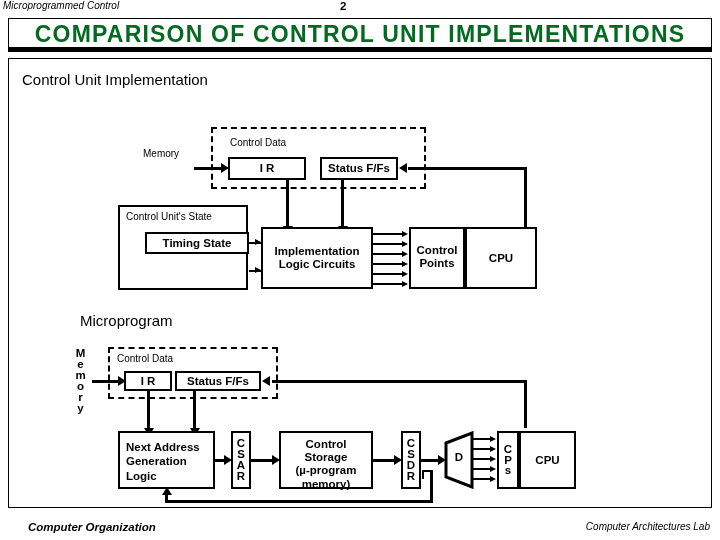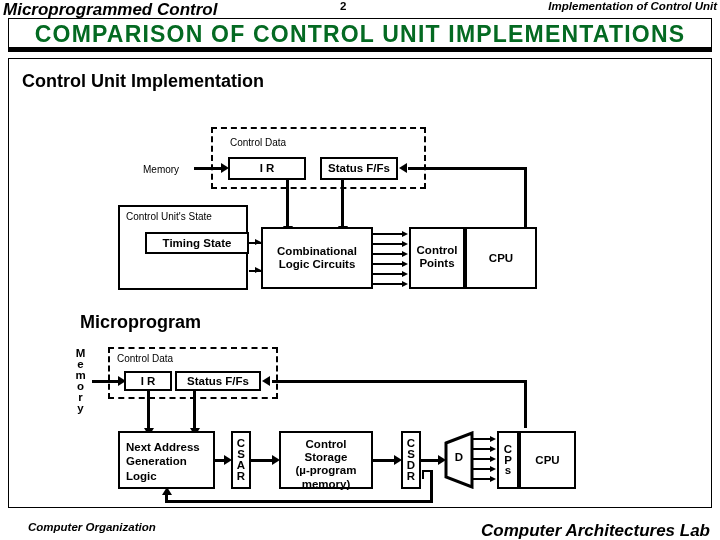--- a/index.html
+++ b/index.html
@@ -5,21 +5,21 @@
   html,body{margin:0;padding:0;}
   body{
     width:720px;height:540px;background:#ffffff;
     font-family:"Liberation Sans", sans-serif;
     color:#000;overflow:hidden;position:relative;
   }
   .slide{position:absolute;left:0;top:0;width:720px;height:540px;}
 
   
   .hdr{position:absolute;left:0;top:0;width:720px;height:17px;}
-  .hdr-left{position:absolute;left:3px;top:0px;font-size:17px;font-weight:bold;font-style:italic;white-space:nowrap;}
+  .hdr-left{position:absolute;left:3px;top:0px;font-size:10px;font-weight:normal;font-style:italic;white-space:nowrap;}
   .hdr-mid{position:absolute;left:340px;top:0px;font-size:11.5px;font-weight:bold;white-space:nowrap;}
   .hdr-right{position:absolute;right:3px;top:0px;font-size:11.5px;font-weight:bold;font-style:italic;white-space:nowrap;}
 
   
   .title-box{
     position:absolute;left:8px;top:18px;width:704px;height:34px;
     border:1px solid #000;border-bottom:5px solid #000;
     box-sizing:border-box;background:#fff;
   }
   .title-text{
@@ -28,21 +28,21 @@
     white-space:nowrap;
   }
 
   
   .content{
     position:absolute;left:8px;top:58px;width:704px;height:450px;
     border:1px solid #000;box-sizing:border-box;background:#fff;
   }
 
   
-  .h1{position:absolute;font-size:18px;font-weight:bold;white-space:nowrap;}
+  .h1{position:absolute;font-size:15px;font-weight:normal;white-space:nowrap;}
   .h2{position:absolute;font-size:14.5px;font-weight:bold;white-space:nowrap;}
 
   
   .box{
     position:absolute;box-sizing:border-box;border:2px solid #000;background:#fff;
     display:flex;align-items:center;justify-content:center;text-align:center;
     font-size:11.5px;font-weight:bold;line-height:1.05;
   }
   .dash{
     position:absolute;box-sizing:border-box;background:transparent;
@@ -60,45 +60,44 @@
   .vl2{position:absolute;width:2px;background:#000;}
   
   .ar-r{position:absolute;width:0;height:0;border-top:5px solid transparent;border-bottom:5px solid transparent;border-left:8px solid #000;}
   .ar-l{position:absolute;width:0;height:0;border-top:5px solid transparent;border-bottom:5px solid transparent;border-right:8px solid #000;}
   .ar-d{position:absolute;width:0;height:0;border-left:5px solid transparent;border-right:5px solid transparent;border-top:8px solid #000;}
   .ar-u{position:absolute;width:0;height:0;border-left:5px solid transparent;border-right:5px solid transparent;border-bottom:8px solid #000;}
   .ar-r-s{position:absolute;width:0;height:0;border-top:3.5px solid transparent;border-bottom:3.5px solid transparent;border-left:6px solid #000;}
 
   
   .ft-left{position:absolute;left:28px;top:521px;font-size:11.5px;font-weight:bold;font-style:italic;white-space:nowrap;}
-  .ft-right{position:absolute;right:10px;top:521px;font-size:17px;font-weight:bold;font-style:italic;white-space:nowrap;}
+  .ft-right{position:absolute;right:10px;top:521px;font-size:10px;font-weight:normal;font-style:italic;white-space:nowrap;}
 </style>
 </head>
 <body>
 
 <div class="slide">
 
   <div class="hdr">
     <div class="hdr-left">Microprogrammed Control</div>
     <div class="hdr-mid">2</div>
-    <div class="hdr-right">Implementation of Control Unit</div>
   </div>
 
   <div class="title-box">
     <div class="title-text">COMPARISON  OF  CONTROL  UNIT  IMPLEMENTATIONS</div>
   </div>
 
   <div class="content"></div>
 
   <div class="h1" style="left:22px;top:71px;">Control Unit Implementation</div>
 
   <div class="dash" style="left:211px;top:127px;width:215px;height:62px;"></div>
   <div class="lbl" style="left:230px;top:137px;">Control Data</div>
 
-  <div class="lbl" style="left:143px;top:164px;">Memory</div>
+  <div class="lbl" style="left:143px;top:148px;">Memory</div>
   <div class="hl" style="left:194px;top:167px;width:28px;"></div>
   <div class="ar-r" style="left:221px;top:163px;"></div>
 
   <div class="box" style="left:228px;top:157px;width:78px;height:23px;">
     <span>I R</span>
   </div>
 
   <div class="box" style="left:320px;top:157px;width:78px;height:23px;">
     <span>Status F/Fs</span>
   </div>
@@ -122,21 +121,21 @@
   </div>
 
 
   <div class="hl2" style="left:249px;top:242px;width:12px;"></div>
   <div class="ar-r-s" style="left:255px;top:239px;"></div>
   <div class="hl2" style="left:249px;top:270px;width:12px;"></div>
   <div class="ar-r-s" style="left:255px;top:267px;"></div>
 
   <div class="box" style="left:261px;top:227px;width:112px;height:62px;display:block;">
     <div style="margin-top:16px;font-size:11.5px;font-weight:bold;line-height:1.15;">
-      <div>Combinational</div>
+      <div>Implementation</div>
       <div>Logic Circuits</div>
     </div>
   </div>
 
   <div>
     <div class="hl2" style="left:373px;top:233px;width:33px;"></div>
       <div class="ar-r-s" style="left:402px;top:230.5px;"></div>
     <div class="hl2" style="left:373px;top:243px;width:33px;"></div>
       <div class="ar-r-s" style="left:402px;top:240.5px;"></div>
     <div class="hl2" style="left:373px;top:253px;width:33px;"></div>

